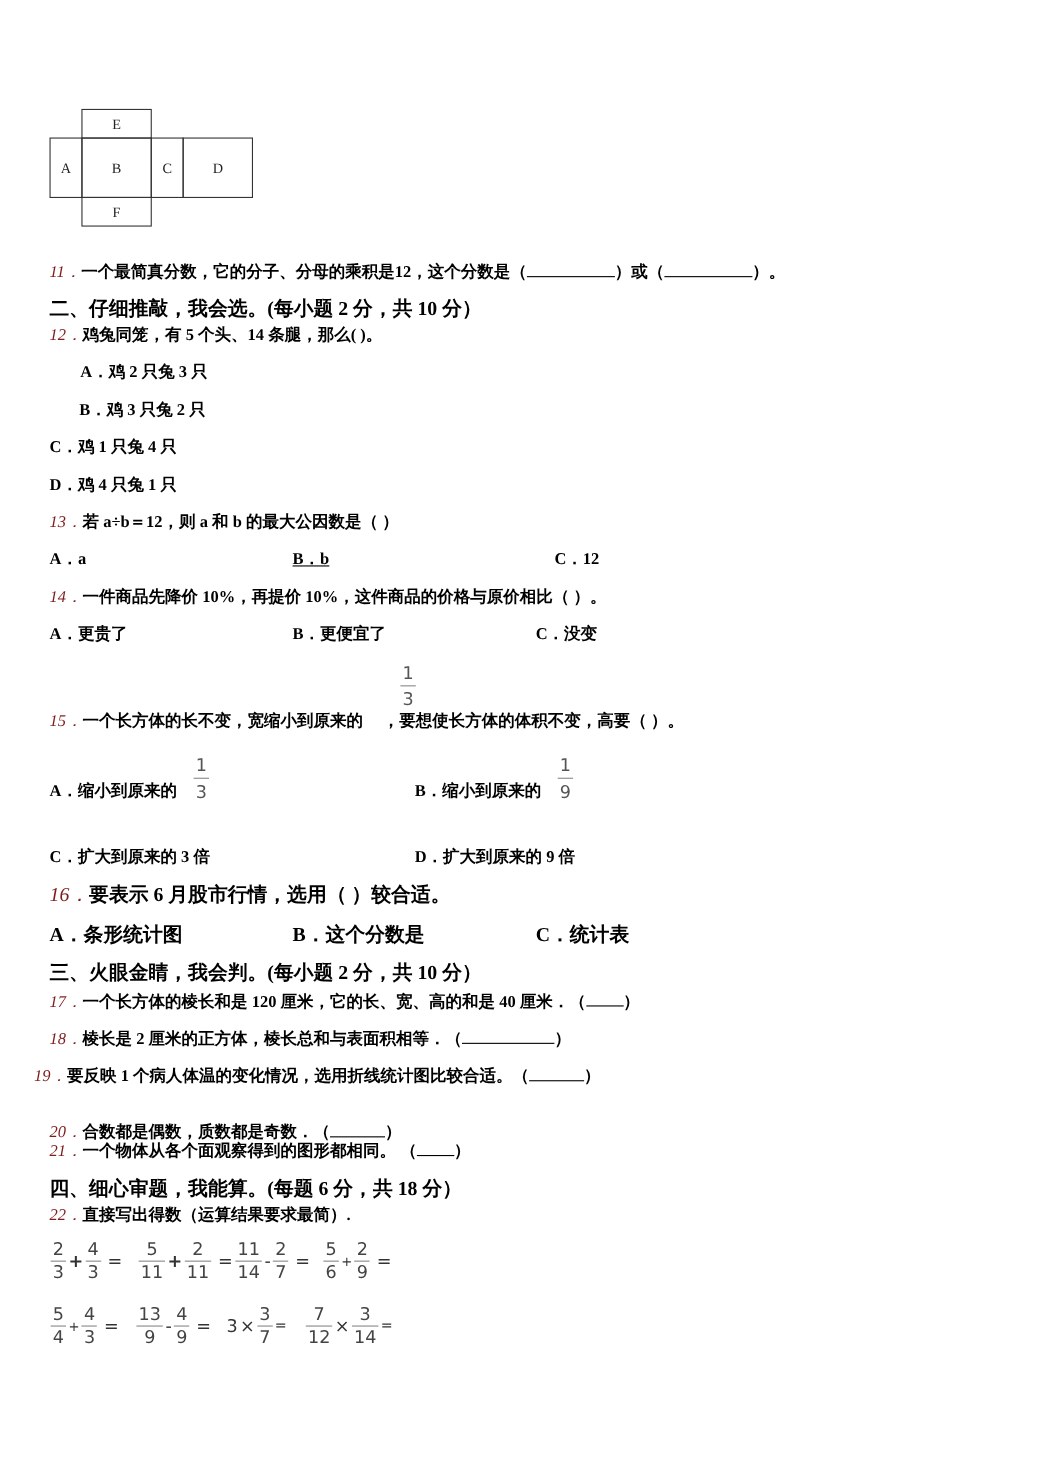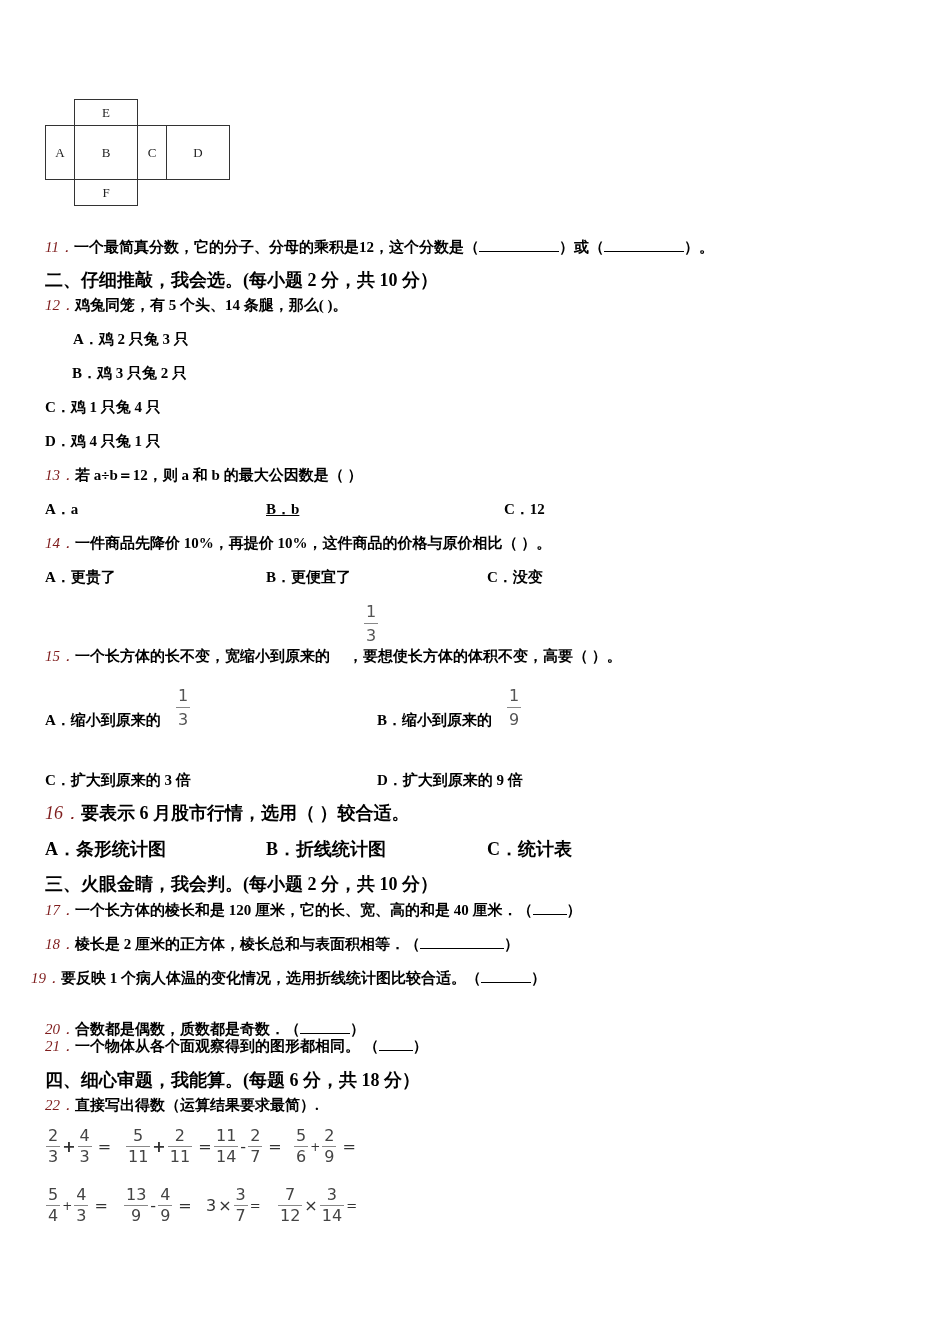--- a/index.html
+++ b/index.html
@@ -89,21 +89,21 @@
   <div class="bar"></div>
   <div>9</div>
 </div>
 <div class="abs opt" style="left:45px;top:771px;">C．扩大到原来的 3 倍</div>
 <div class="abs opt" style="left:377px;top:771px;">D．扩大到原来的 9 倍</div>
 
 <div class="abs q big" style="left:45px;top:804px;">
   <span class="num">16．</span><span>要表示 6 月股市行情，选用（    ）较合适。</span>
 </div>
 <div class="abs opt big" style="left:45px;top:840px;">A．条形统计图</div>
-<div class="abs opt big" style="left:266px;top:840px;">B．折线统计图</div>
+<div class="abs opt big" style="left:266px;top:840px;">B．这个分数是</div>
 <div class="abs opt big" style="left:487px;top:840px;">C．统计表</div>
 
 <div class="abs sec" style="left:45px;top:875px;">三、火眼金睛，我会判。(每小题 2 分，共 10 分）</div>
 
 <div class="abs q" style="left:45px;top:900px;">
   <span class="num">17．</span><span>一个长方体的棱长和是 120 厘米，它的长、宽、高的和是 40 厘米．（</span><span class="blank" style="width:34px;"></span><span>）</span>
 </div>
 <div class="abs q" style="left:45px;top:934px;">
   <span class="num">18．</span><span>棱长是 2 厘米的正方体，棱长总和与表面积相等．（</span><span class="blank" style="width:84px;"></span><span>）</span>
 </div>

